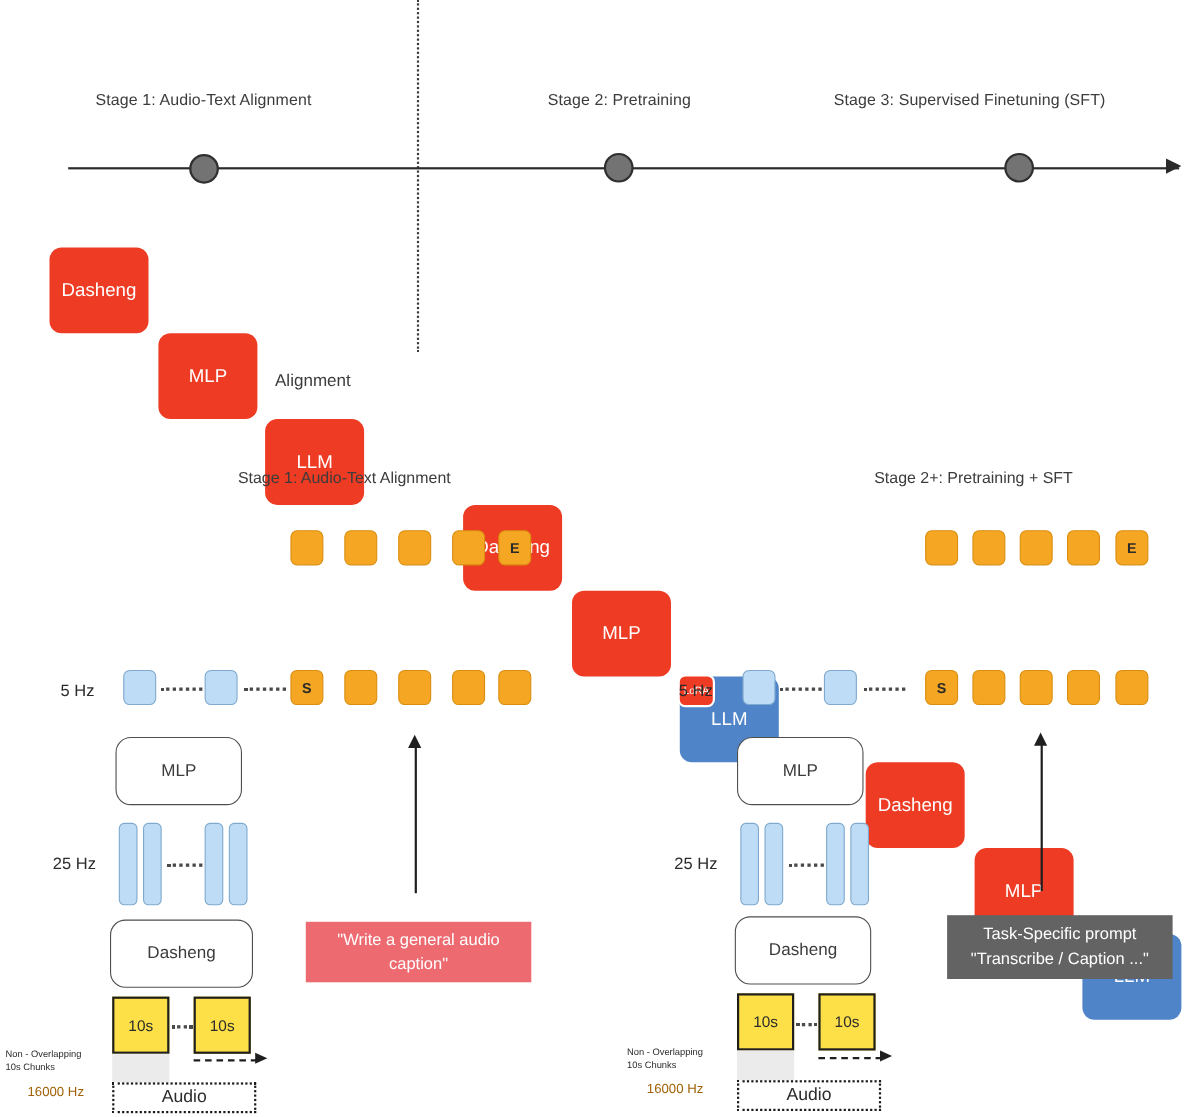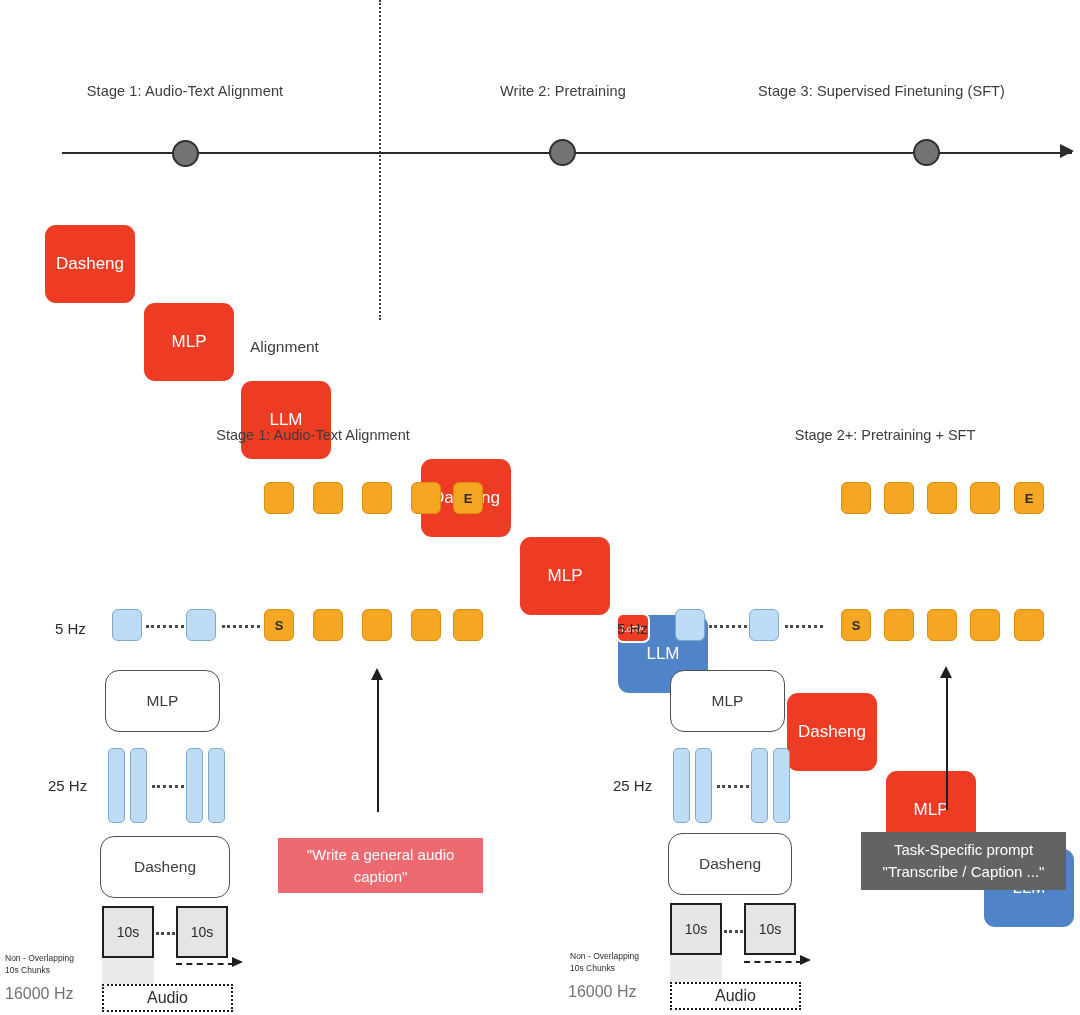--- a/index.html
+++ b/index.html
@@ -73,34 +73,34 @@
     border:1.4px solid #7FA9CE;box-sizing:border-box;
   }
 
   .plainbox{
     border:1.3px solid #4f4f4f;border-radius:14px;background:#ffffff;
     box-sizing:border-box;display:flex;align-items:center;justify-content:center;
     font-size:15.5px;color:#3c3c3c;
   }
 
   .chunk{
-    width:52px;height:52px;border:2.4px solid #1f1f1f;background:#e5e5e5;
+    width:52px;height:52px;border:2.4px solid #1f1f1f;background:#fde047;
     box-sizing:border-box;display:flex;align-items:center;justify-content:center;
     font-size:14px;color:#2b2b2b;
   }
 
   .audiobar{
     border:2.6px dotted #1a1a1a;background:#ffffff;box-sizing:border-box;
     display:flex;align-items:center;justify-content:center;
     font-size:16px;color:#2b2b2b;
   }
   .greyfill{background:#ebebeb;}
 
   .tiny{font-size:8.5px;line-height:12px;color:#2b2b2b;white-space:nowrap;}
-  .hz-big{font-size:16px;color:#737373;white-space:nowrap;}
+  .hz-big{font-size:12px;color:#a16207;white-space:nowrap;margin-left:20px;}
 
   .prompt{
     display:flex;align-items:center;justify-content:center;text-align:center;
     color:#ffffff;font-size:15px;line-height:22px;box-sizing:border-box;padding:4px 8px;
   }
   .prompt.pink{background:#ED6A70;}
   .prompt.grey{background:#636363;}
 
   .vline{width:0;border-left:2.2px solid #1f1f1f;}
   .vhead{
@@ -112,21 +112,21 @@
     width:0;height:0;border-top:5.5px solid transparent;border-bottom:5.5px solid transparent;
     border-left:11px solid #1f1f1f;
   }
 </style>
 </head>
 <body>
 
 <div class="abs" id="divider"></div>
 
 <div class="abs stage-title" style="left:74px;top:83px;width:222px;">Stage 1: Audio-Text Alignment</div>
-<div class="abs stage-title" style="left:452px;top:83px;width:222px;">Write 2: Pretraining</div>
+<div class="abs stage-title" style="left:452px;top:83px;width:222px;">Stage 2: Pretraining</div>
 <div class="abs stage-title" style="left:744px;top:83px;width:275px;">Stage 3: Supervised Finetuning (SFT)</div>
 
 <div class="abs" id="tl-line"></div>
 <div class="abs" id="tl-arrow"></div>
 
 <div class="abs tl-dot" style="left:172px;top:140px;"></div>
 <div class="abs tl-dot" style="left:549px;top:139px;"></div>
 <div class="abs tl-dot" style="left:913px;top:139px;"></div>
 
 <div class="abs mbox red" style="left:45px;top:225px;width:90px;height:78px;">

